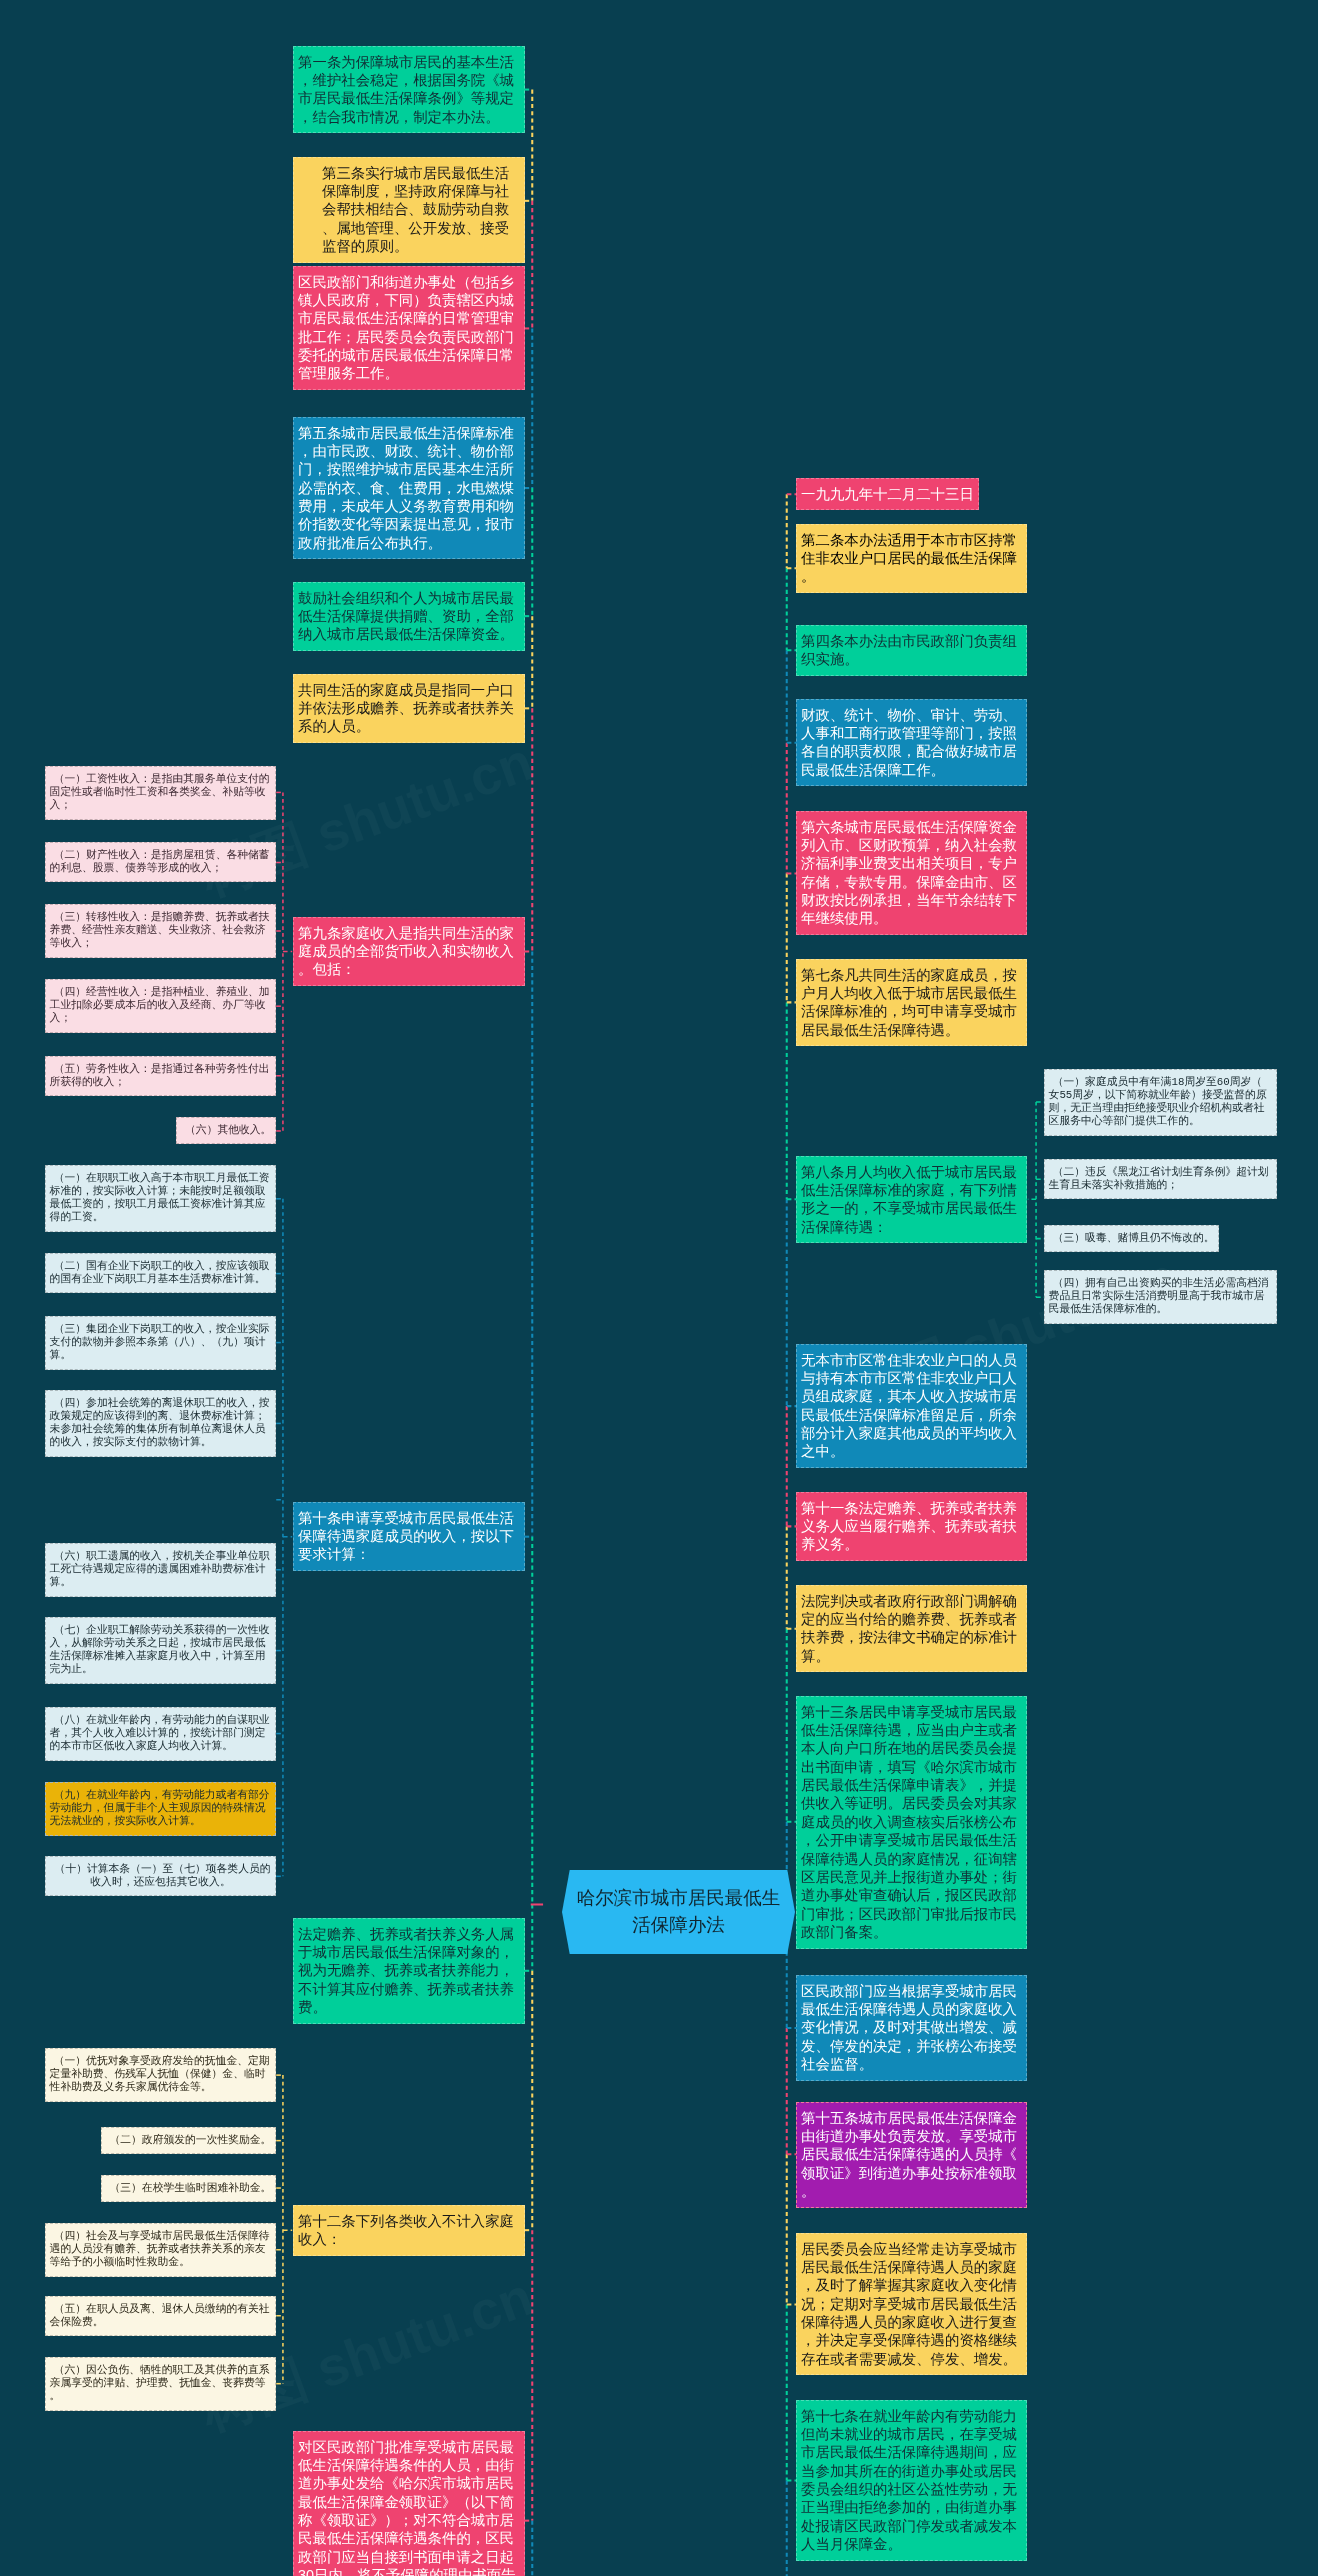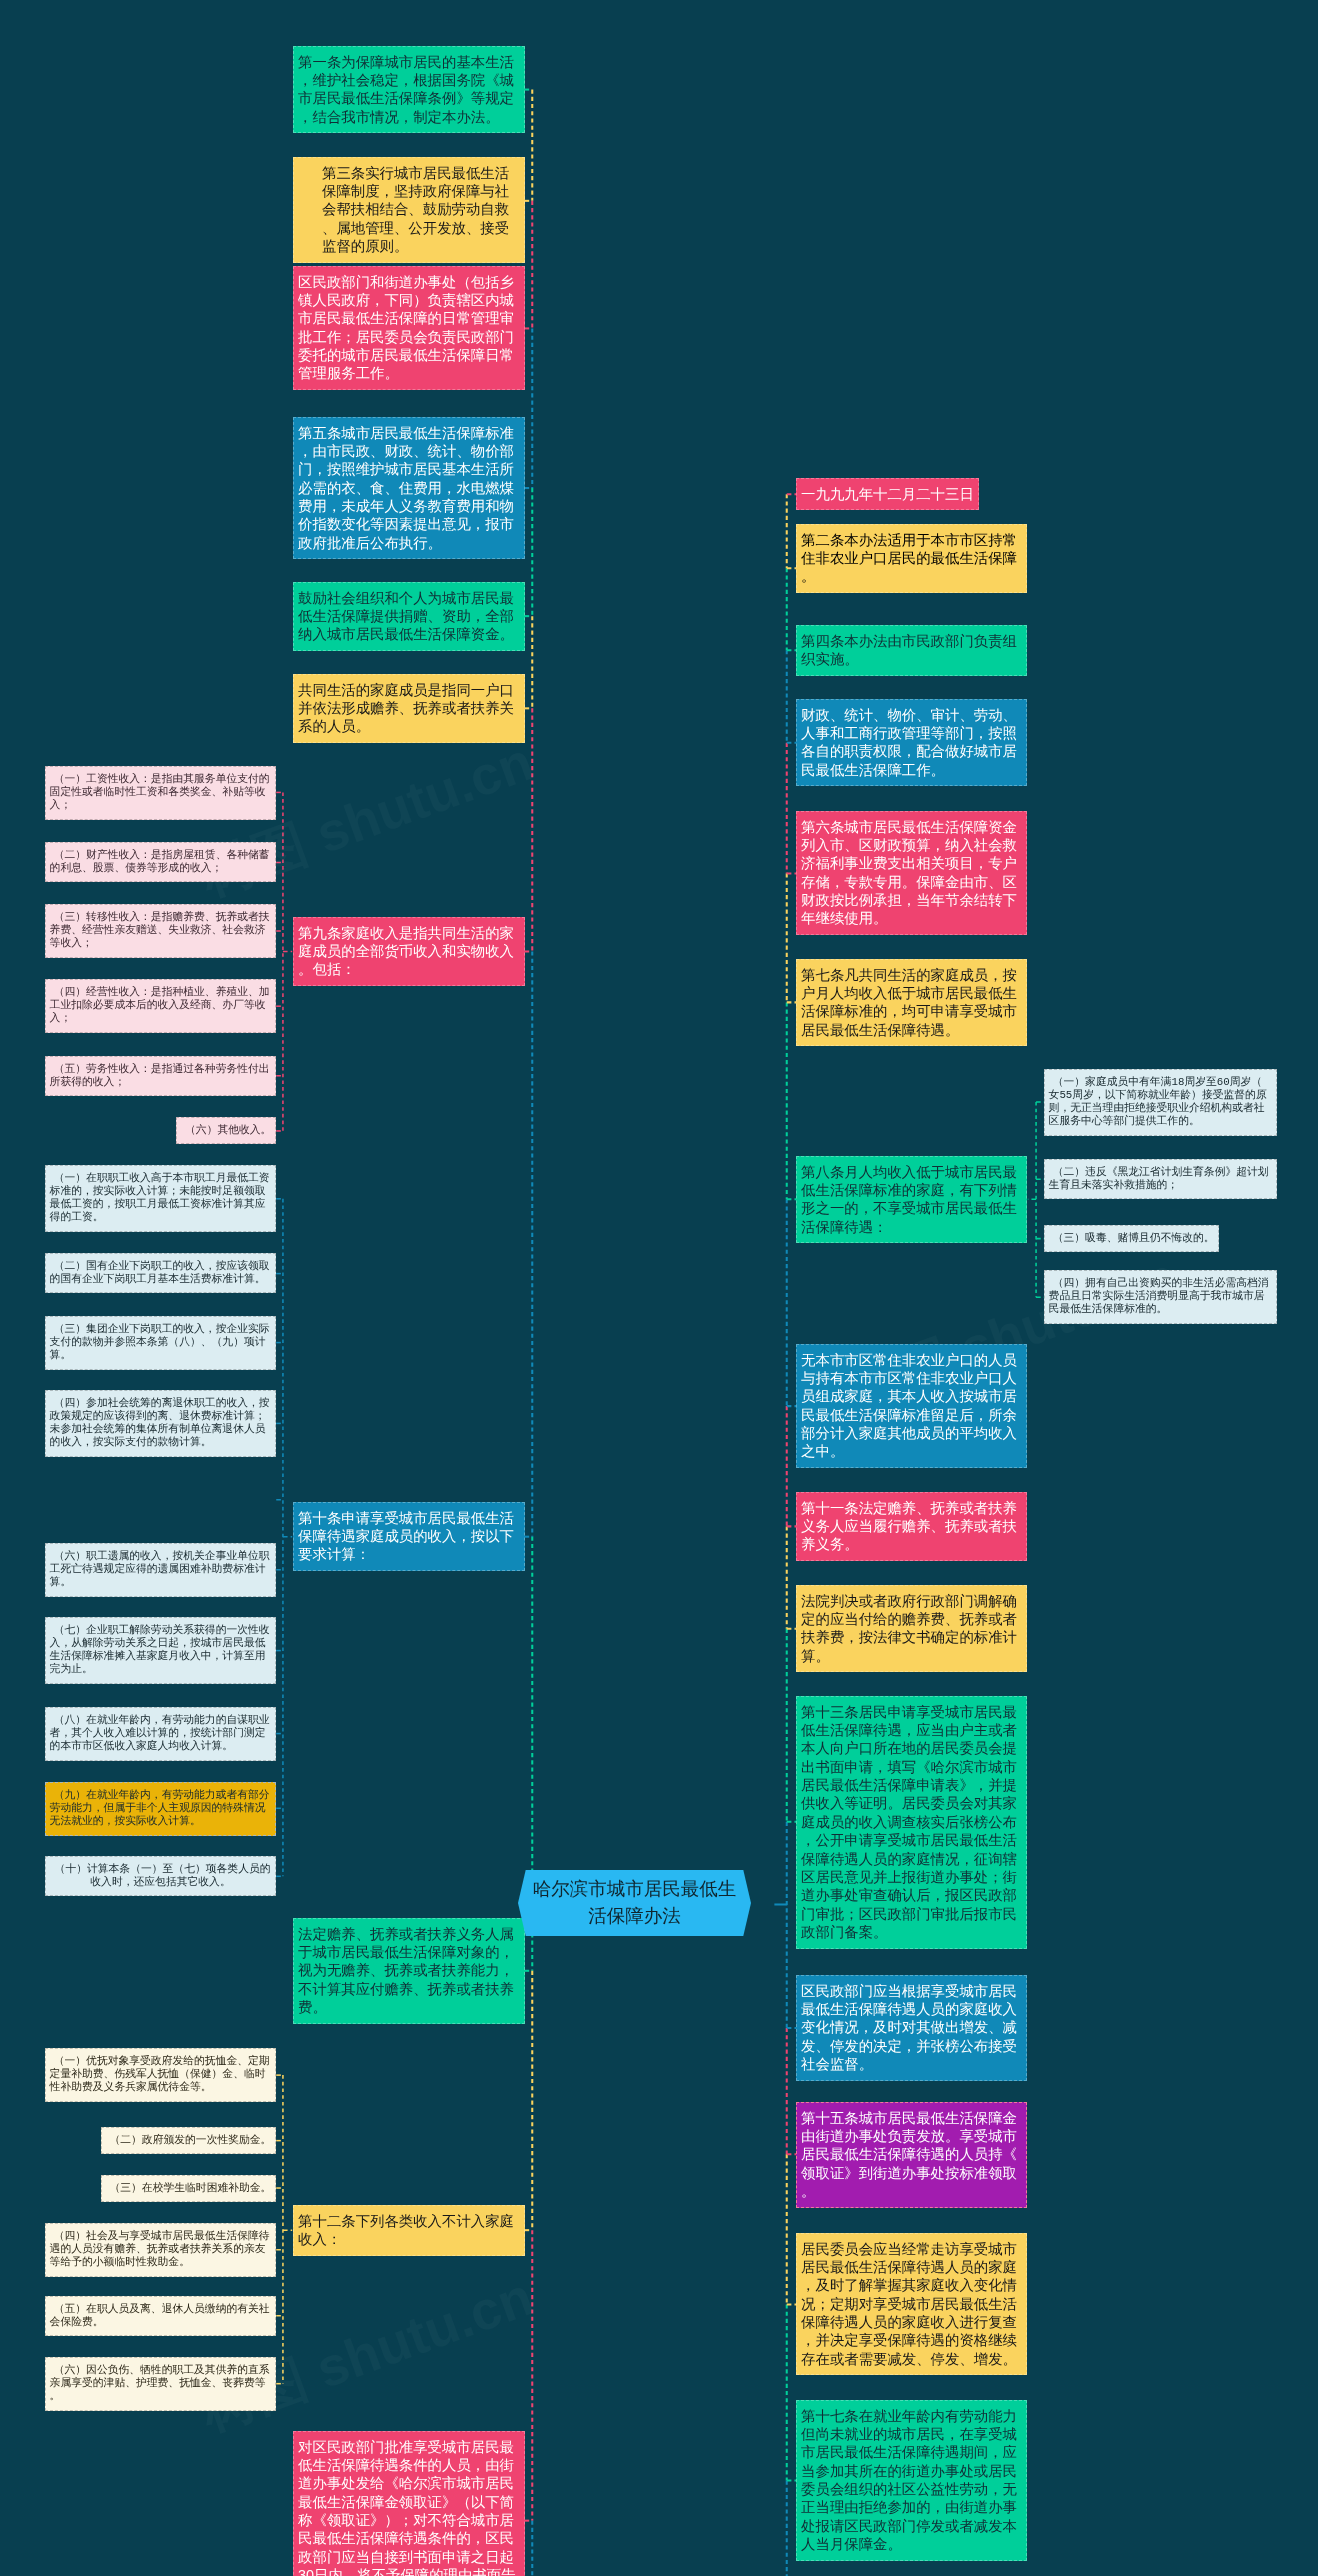--- a/index.html
+++ b/index.html
@@ -216,16 +216,16 @@
       <div class="node sm ind" style="right: 1043px; top: 2048px; max-width: 231px; width: max-content; background: rgb(251, 246, 227); color: rgb(43, 38, 23); border-color: rgb(195, 191, 177);">（一）优抚对象享受政府发给的抚恤金、定期定量补助费、伤残军人抚恤（保健）金、临时性补助费及义务兵家属优待金等。</div>
       <div class="node sm ind" style="right: 1043px; top: 2127px; max-width: 231px; width: max-content; background: rgb(251, 246, 227); color: rgb(43, 38, 23); border-color: rgb(195, 191, 177);">（二）政府颁发的一次性奖励金。</div>
       <div class="node sm ind" style="right: 1043px; top: 2175px; max-width: 231px; width: max-content; background: rgb(251, 246, 227); color: rgb(43, 38, 23); border-color: rgb(195, 191, 177);">（三）在校学生临时困难补助金。</div>
       <div class="node sm ind" style="right: 1043px; top: 2223px; max-width: 231px; width: max-content; background: rgb(251, 246, 227); color: rgb(43, 38, 23); border-color: rgb(195, 191, 177);">（四）社会及与享受城市居民最低生活保障待遇的人员没有赡养、抚养或者扶养关系的亲友等给予的小额临时性救助金。</div>
       <div class="node sm ind" style="right: 1043px; top: 2296px; max-width: 231px; width: max-content; background: rgb(251, 246, 227); color: rgb(43, 38, 23); border-color: rgb(195, 191, 177);">（五）在职人员及离、退休人员缴纳的有关社会保险费。</div>
       <div class="node sm ind" style="right: 1043px; top: 2357px; max-width: 231px; width: max-content; background: rgb(251, 246, 227); color: rgb(43, 38, 23); border-color: rgb(195, 191, 177);">（六）因公负伤、牺牲的职工及其供养的直系亲属享受的津贴、护理费、抚恤金、丧葬费等。</div>
       <div class="node sm ind" style="left: 1044px; top: 1069px; max-width: 233px; width: max-content; background: rgb(220, 237, 242); color: rgb(22, 39, 45); border-color: rgb(171, 184, 188);">（一）家庭成员中有年满18周岁至60周岁（女55周岁，以下简称就业年龄）接受监督的原则，无正当理由拒绝接受职业介绍机构或者社区服务中心等部门提供工作的。</div>
       <div class="node sm ind" style="left: 1044px; top: 1159px; max-width: 233px; width: max-content; background: rgb(220, 237, 242); color: rgb(22, 39, 45); border-color: rgb(171, 184, 188);">（二）违反《黑龙江省计划生育条例》超计划生育且未落实补救措施的；</div>
       <div class="node sm ind" style="left: 1044px; top: 1225px; max-width: 233px; width: max-content; background: rgb(220, 237, 242); color: rgb(22, 39, 45); border-color: rgb(171, 184, 188);">（三）吸毒、赌博且仍不悔改的。</div>
       <div class="node sm ind" style="left: 1044px; top: 1270px; max-width: 233px; width: max-content; background: rgb(220, 237, 242); color: rgb(22, 39, 45); border-color: rgb(171, 184, 188);">（四）拥有自己出资购买的非生活必需高档消费品且日常实际生活消费明显高于我市城市居民最低生活保障标准的。</div>
-      <div class="center-node" style="left: 518px; top: 1870px; width: 233px; height: 66px; background: rgb(41, 184, 242); clip-path: polygon(0% 50%, 3.3% 0%, 96.7% 0%, 100% 50%, 96.7% 100%, 3.3% 100%);">哈尔滨市城市居民最低生活保障办法</div>
+      <div class="center-node" style="left: 562px; top: 1870px; width: 233px; height: 84px; background: rgb(41, 184, 242); clip-path: polygon(0% 50%, 3.3% 0%, 96.7% 0%, 100% 50%, 96.7% 100%, 3.3% 100%);">哈尔滨市城市居民最低生活保障办法</div>
     </div>
 </div>
 
 
 </body></html>

